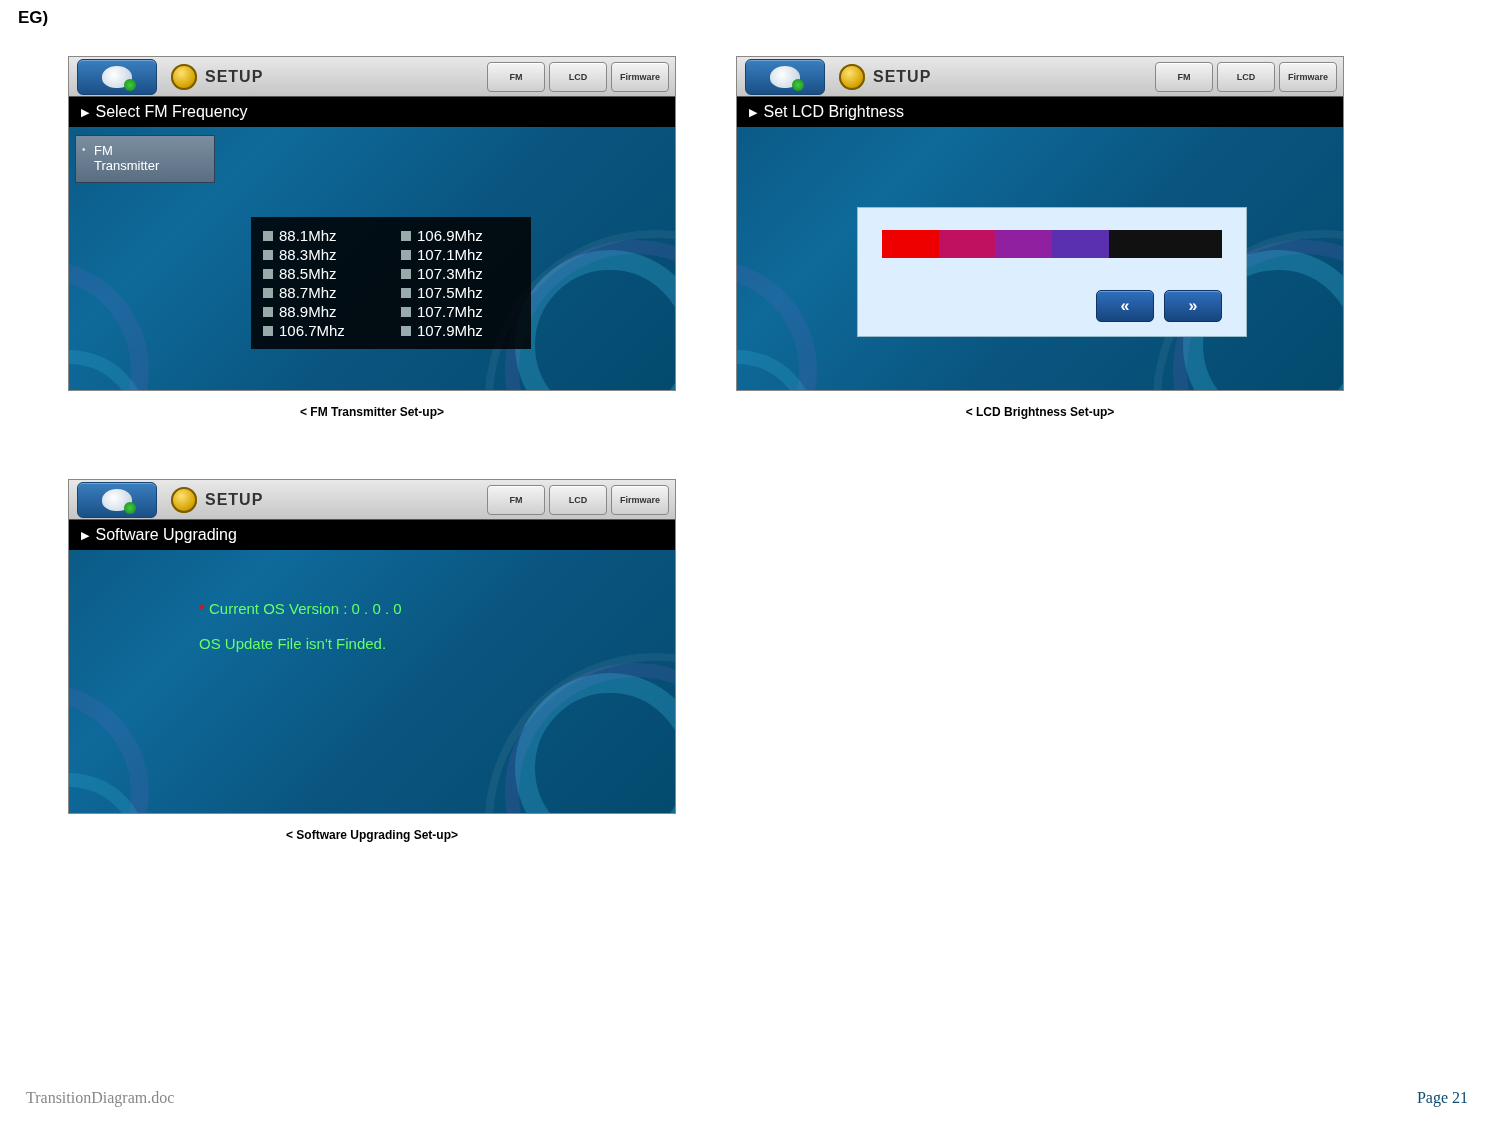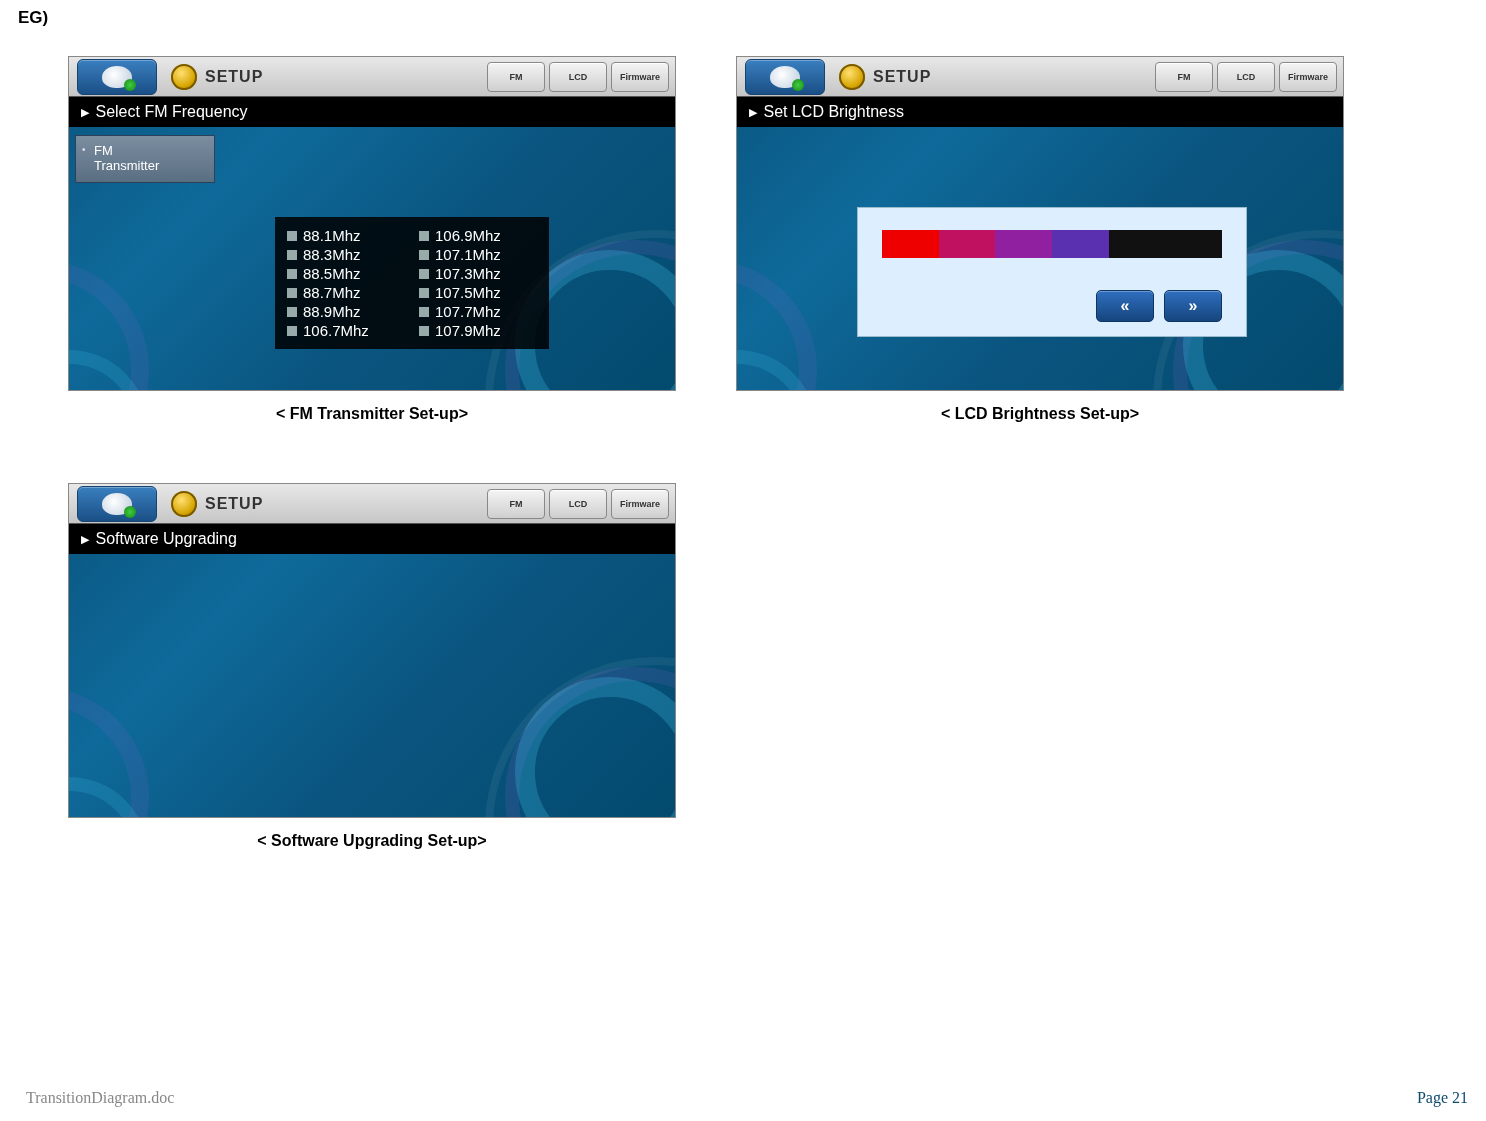--- a/index.html
+++ b/index.html
@@ -94,23 +94,23 @@
     color:#fff; font-size:13px; padding: 8px 6px 8px 18px;
     position:relative; line-height:1.15;
   }
   .side-item + .side-item { margin-top:2px; }
   .side-item::before{
     content:"•"; position:absolute; left:6px; top:8px; font-size:10px; color:#dde;
   }
   .side-item.sel { background: linear-gradient(#7b8ea0,#5a6e82); }
 
   .freq-grid {
-    position:absolute; left:206px; top:160px;
+    position:absolute; left:182px; top:160px;
     display:grid; grid-template-columns: repeat(2,118px);
-    gap:2px 14px;
+    gap:2px 20px;
     background: rgba(0,0,0,0.85);
     padding: 10px 12px;
     z-index:3;
   }
   .freq-cell { color:#fff; font-size:15px; display:flex; align-items:center; gap:6px; }
   .freq-cell .sq { width:10px; height:10px; background:#9aa; display:inline-block; }
 
   
   .lcd-card {
     position:absolute; left:120px; top:150px; width:390px; height:130px;
@@ -142,21 +142,21 @@
   
   .sw-text {
     position:absolute; left:130px; top:120px;
     color:#6f6; font-size:15px; z-index:3;
     text-align:left;
   }
   .sw-text .l1 { margin-bottom:18px; }
   .sw-text .ast{ color:#f00; }
 
   .caption {
-    font-weight:bold; font-size:16px; margin-top:14px; text-align:center;
+    font-weight:bold; font-size:12px; margin-top:14px; text-align:center;
   }
 
   .row2 { margin-top:60px; margin-left:50px; }
 
   .footer {
     position:absolute; bottom:14px; left:8px; right:0;
     display:flex; justify-content:space-between;
     font-family: "Times New Roman", serif; font-size:16px;
     padding: 0 18px;
     color:#888;
@@ -316,20 +316,24 @@
         <div class="tabs">
           <div class="tab">FM</div>
           <div class="tab">LCD</div>
           <div class="tab">Firmware</div>
         </div>
       </div>
       <div class="titlebar">
         <span class="tri">▶</span>
         <span>Software Upgrading</span>
       </div>
+      <div class="sw-text">
+        <div class="l1"><span class="ast">* </span><span>Current OS Version  : 0 . 0 . 0</span></div>
+        <div>OS Update File isn't Finded.</div>
+      </div>
     </div>
     <div class="caption">&lt; Software Upgrading Set-up&gt;</div>
   </div>
 </div>
 
 <div class="footer">
   <span>TransitionDiagram.doc</span>
   <span class="pg">Page 21</span>
 </div>
 

